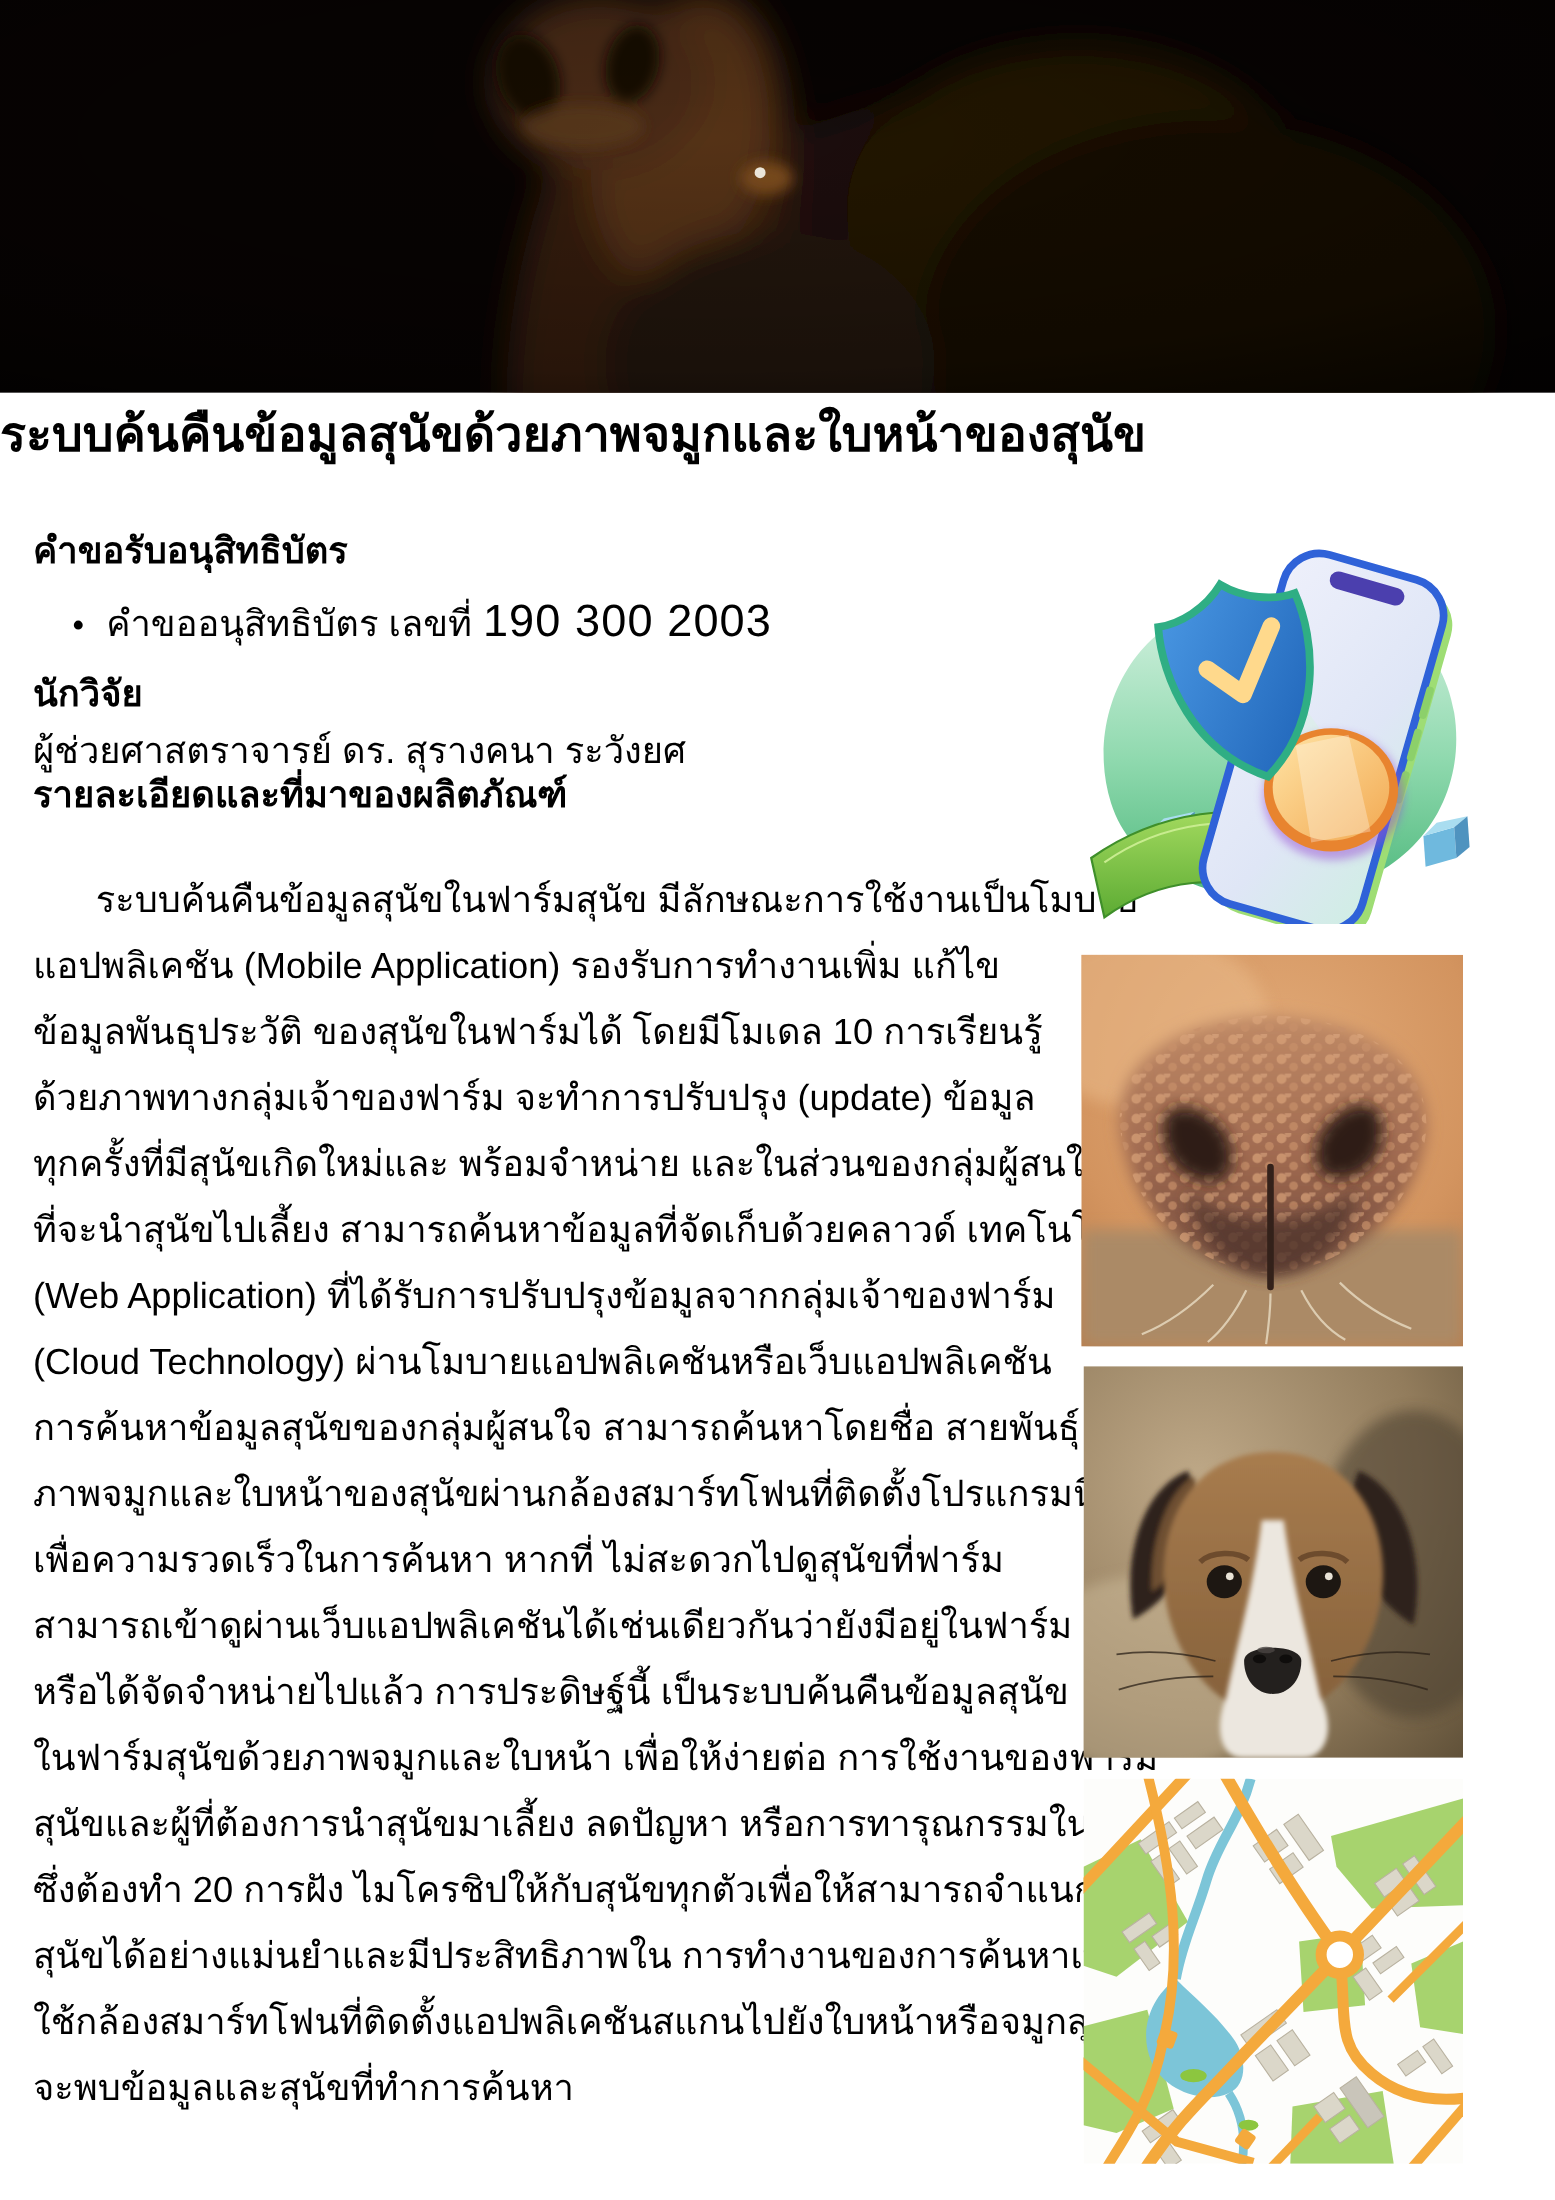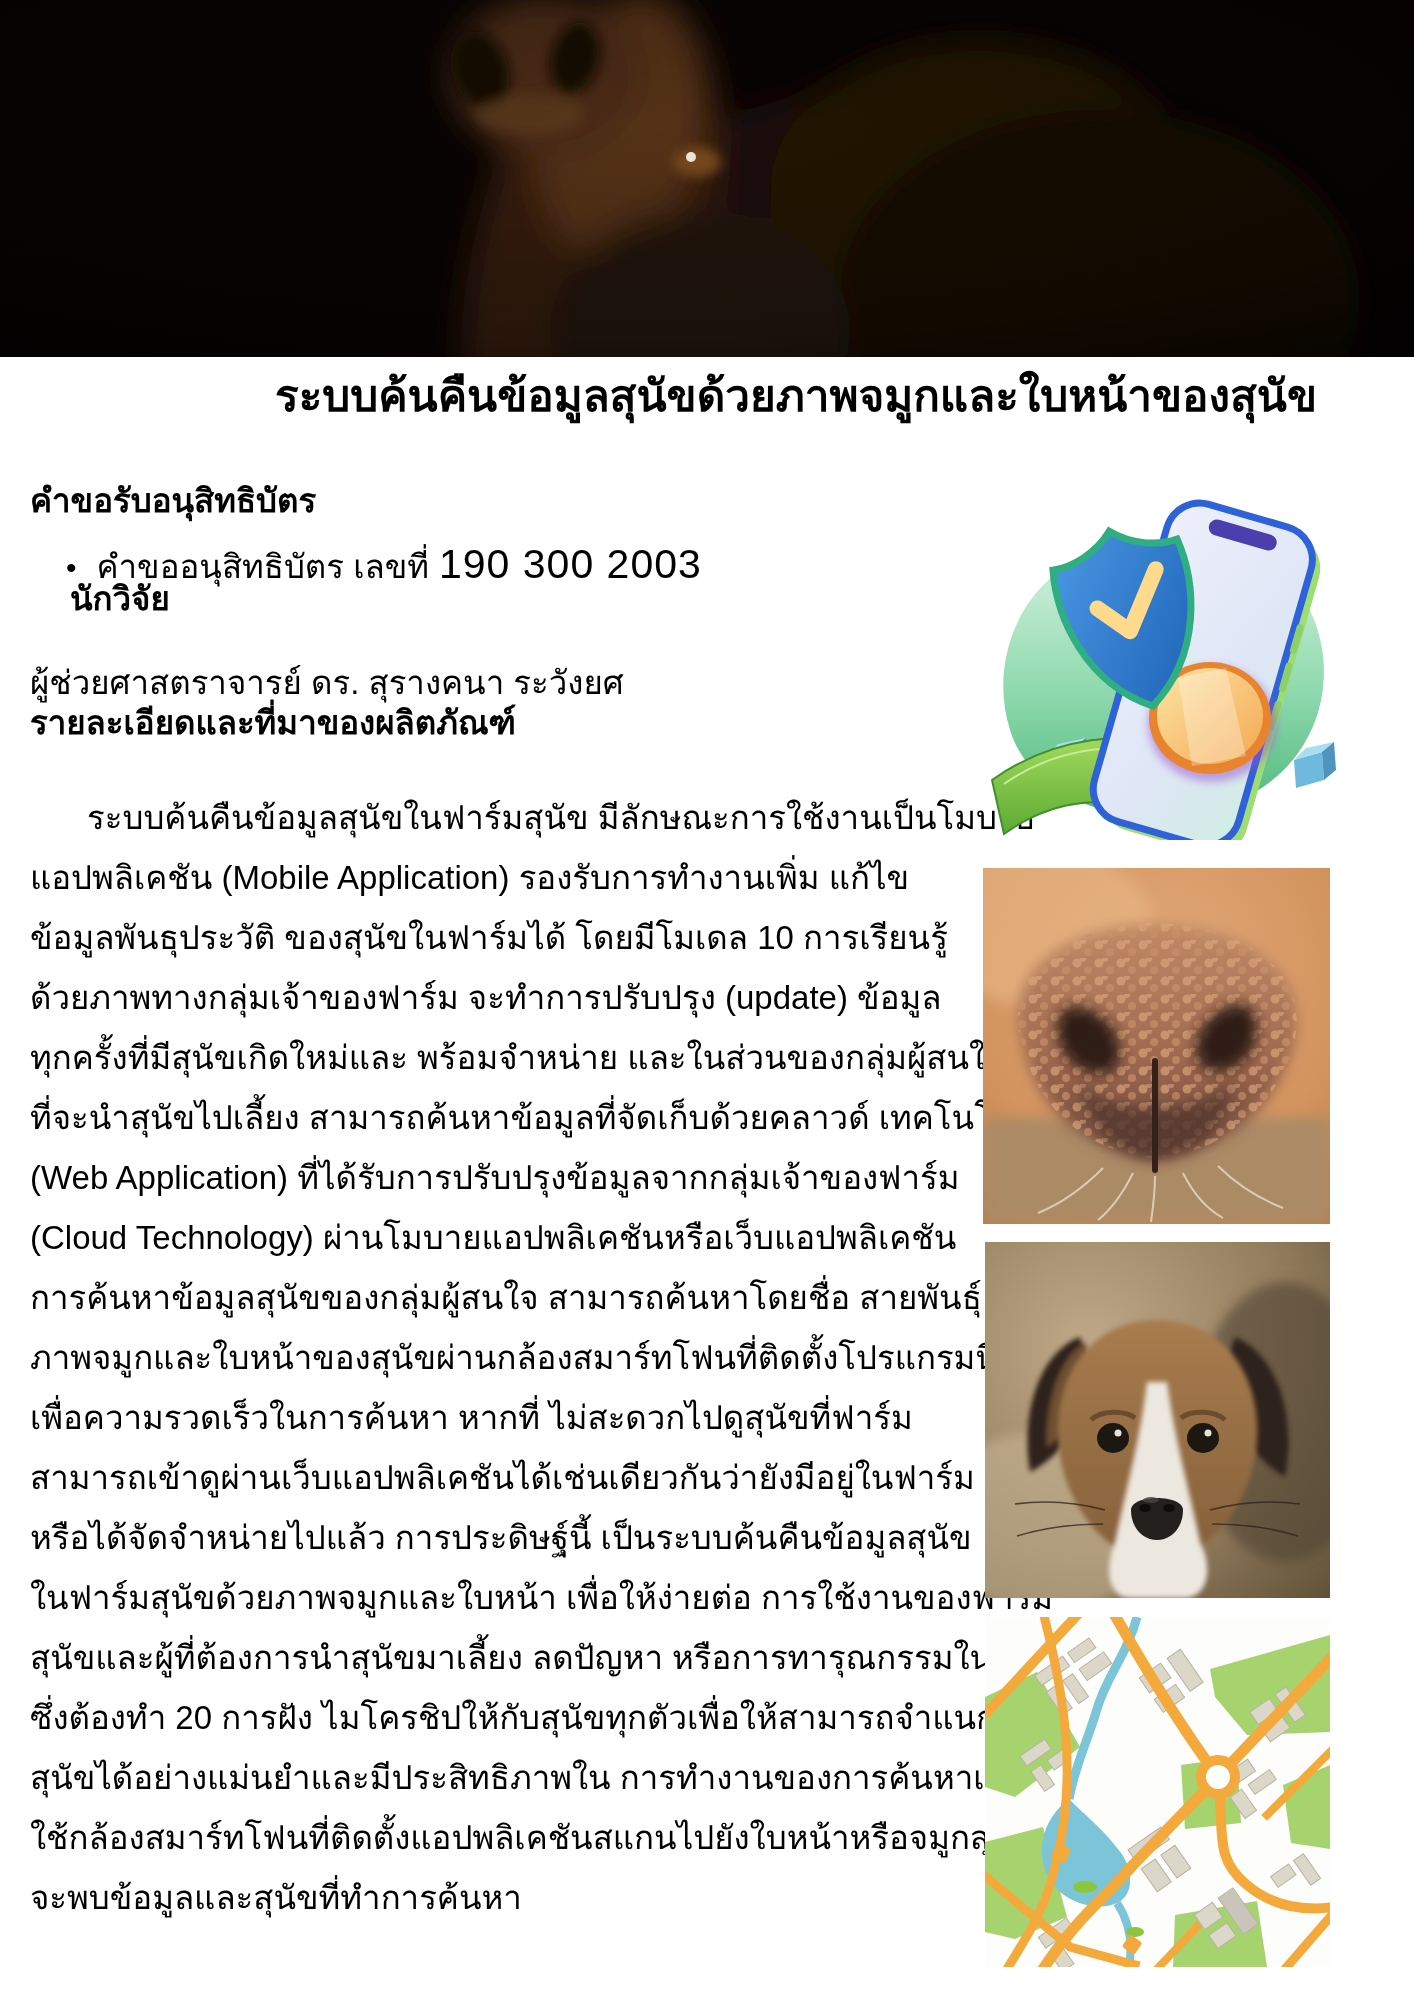--- a/index.html
+++ b/index.html
@@ -5,27 +5,27 @@
   html,body { margin:0; padding:0; background:#ffffff; }
   .page {
     position:relative; width:1414px; height:2000px; background:#ffffff;
     font-family:"Liberation Sans", sans-serif; color:#000; overflow:hidden;
   }
   
   .banner { position:absolute; left:0; top:0; width:1414px; height:357px; overflow:hidden; }
   .banner svg { display:block; }
   
   .doc-title {
-    position:absolute; left:0; top:368px; width:1278px; text-align:right;
-    font-size:44px; font-weight:bold; letter-spacing:0; line-height:1.25;padding-left:39px;
+    position:absolute; left:0; top:368px; width:1278px; text-align:left;
+    font-size:44px; font-weight:bold; letter-spacing:0; line-height:1.25;
   }
   
   .sec-heading { position:absolute; left:30px; font-size:33px; font-weight:bold; white-space:nowrap;text-align:right; }
   .h-patent      { top:474px; }
-  .h-researcher  { top:572px;margin-left:40px; }
+  .h-researcher  { top:604px; }
   .h-details     { top:696px; }
   .bullet-row { position:absolute; left:66px; top:540px; font-size:33px; white-space:nowrap; display:flex; align-items:baseline; }
   .bullet-dot { font-size:30px; margin-right:20px; }
   .patent-number { font-size:41px; margin-left:10px; letter-spacing:1px; }
   .researcher-name { position:absolute; left:30px; top:656px; font-size:33px; white-space:nowrap; }
   .paragraph { position:absolute; left:30px; top:788px; width:935px; }
   .para-line { height:60px; font-size:33px; line-height:60px; white-space:nowrap; }
   .para-line:first-child { padding-left:57px; }
   
   .illu-phone { position:absolute; left:988px; top:478px; width:350px; height:362px; }

